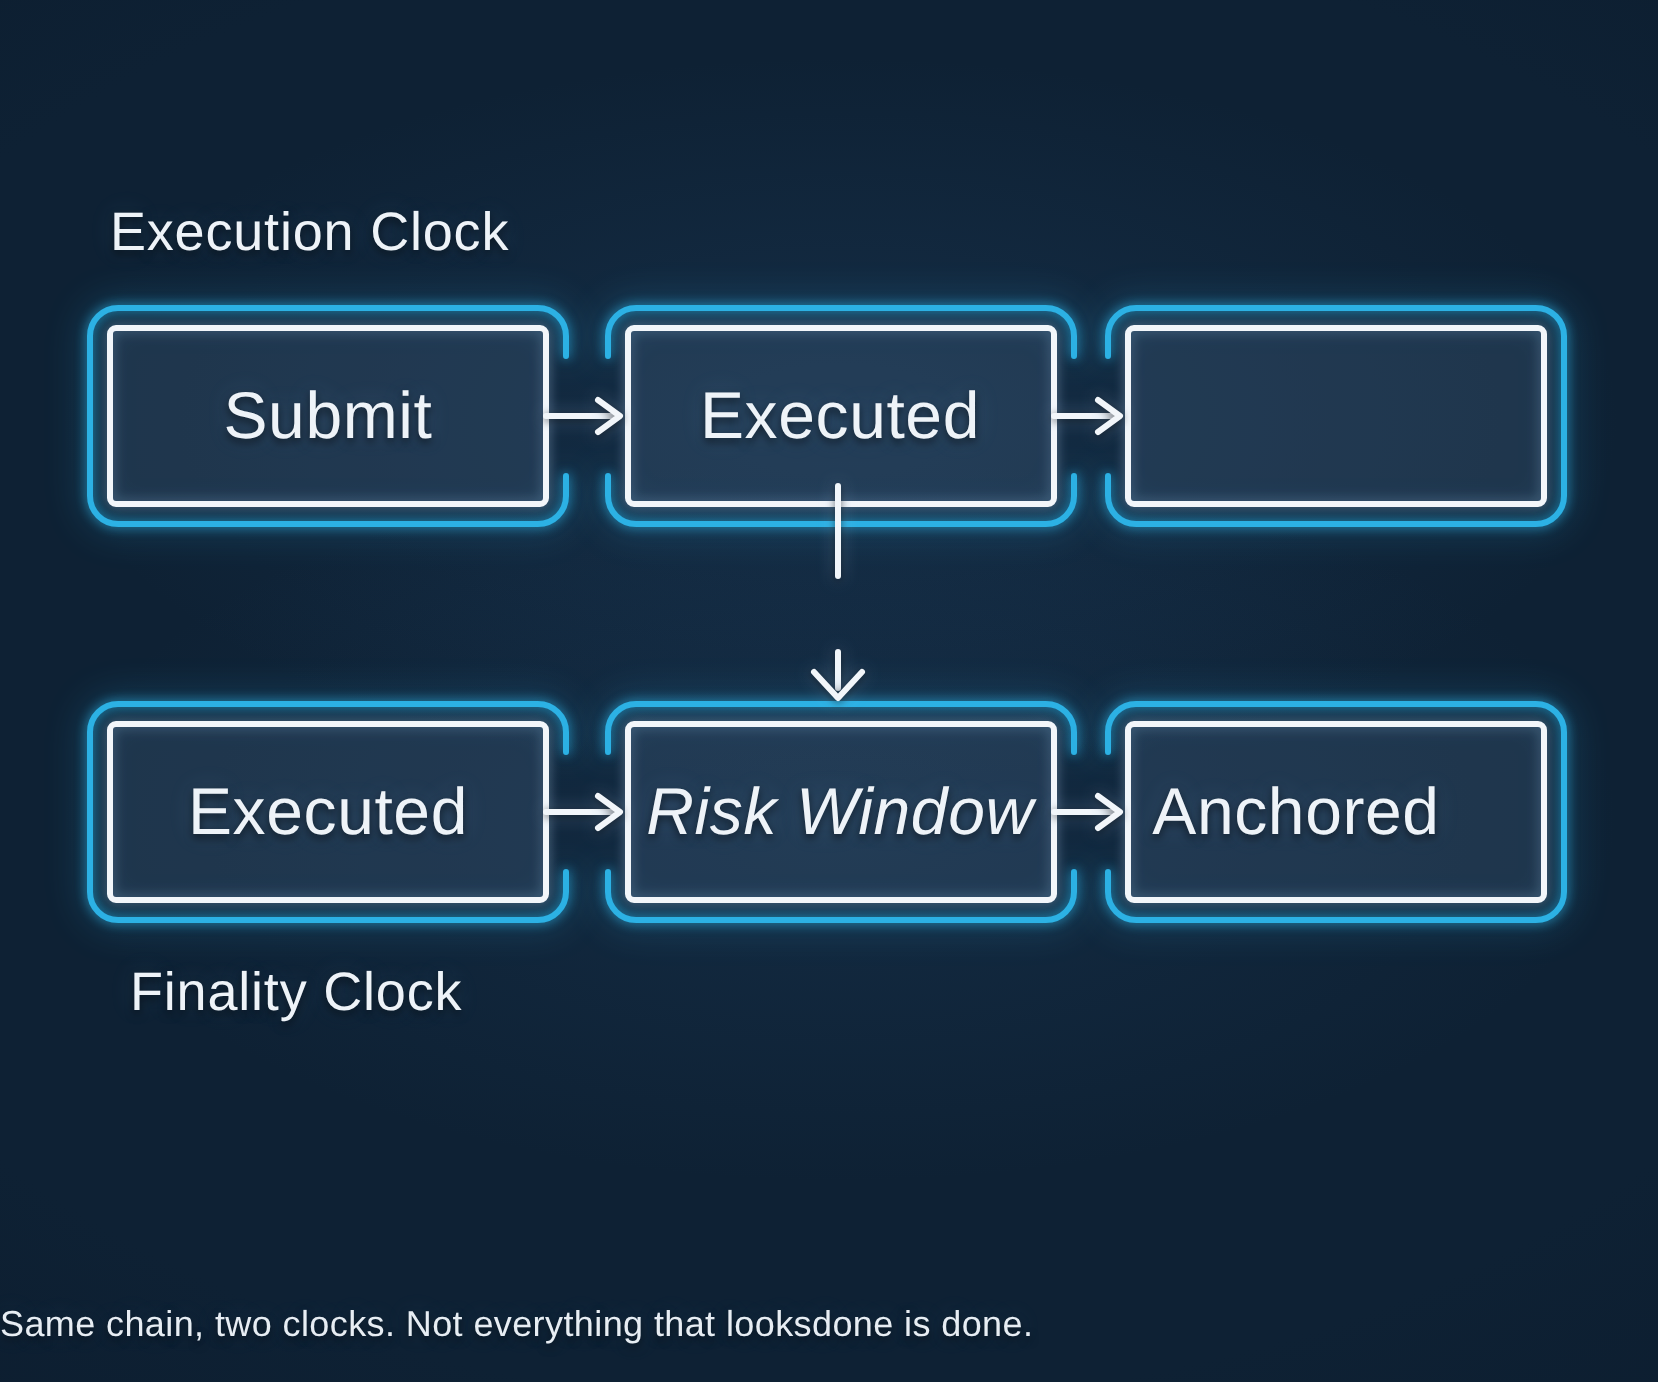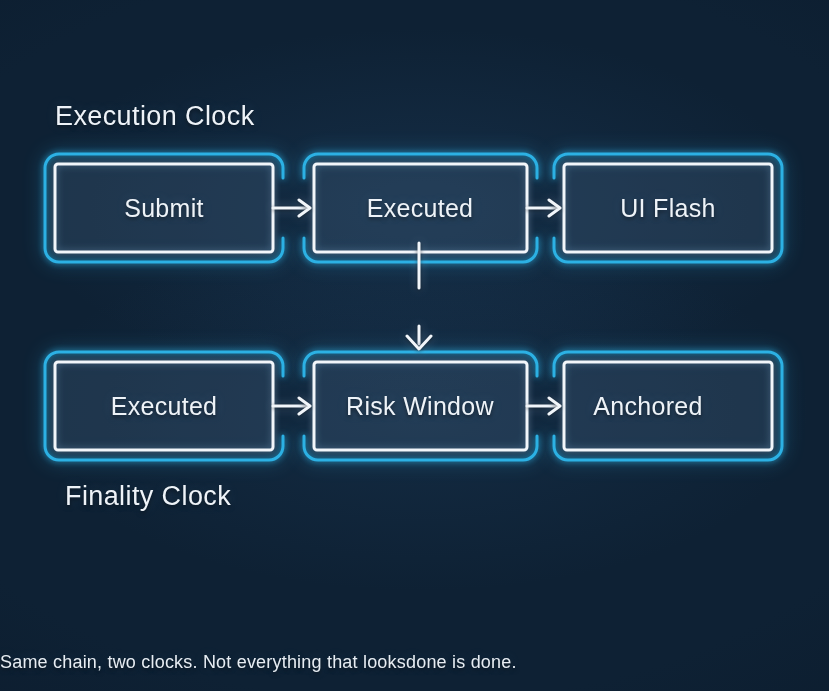--- a/index.html
+++ b/index.html
@@ -53,21 +53,21 @@
   .clock-title {
     font-size: 27px;
     letter-spacing: 0.4px;
   }
   .box-label {
     width: 238px;
     height: 110px;
     display: flex;
     align-items: center;
     justify-content: center;
-    font-size: 25px;
+    font-size: 33px;
     letter-spacing: 0.3px;
   }
   .connector-label {
     width: 210px;
     text-align: center;
     font-size: 27px;
   }
   .caption {
     width: 829px;
     text-align: left;
@@ -123,22 +123,21 @@
       <line class="wire" x1="419" y1="326" x2="419" y2="344"></line>
       <polyline class="wire" points="407,336 419,349 431,336"></polyline>
     </g>
   </svg>
 
   <div class="label clock-title" style="left:55px; top:101px;">Execution Clock</div>
   <div class="label clock-title" style="left:65px; top:481px;">Finality Clock</div>
 
   <div class="label box-label" style="left:45px; top:153px;">Submit</div>
   <div class="label box-label" style="left:301px; top:153px; width:238px;">Executed</div>
-  <div class="label box-label" style="left:551px; top:153px; width:234px;">UI Flash</div>
 
   <div class="label box-label" style="left:45px; top:351px;">Executed</div>
-  <div class="label box-label" style="left:301px; top:351px; width:238px;">Risk Window</div>
+  <div class="label box-label" style="left:301px; top:351px; width:238px;font-style:italic;">Risk Window</div>
   <div class="label box-label" style="left:531px; top:351px; width:234px;">Anchored</div>
 
 
   <div class="label caption" style="left:0px; top:652px;">Same chain, two clocks. Not everything that looksdone is done.</div>
 
 </div>
 
 </body></html>

